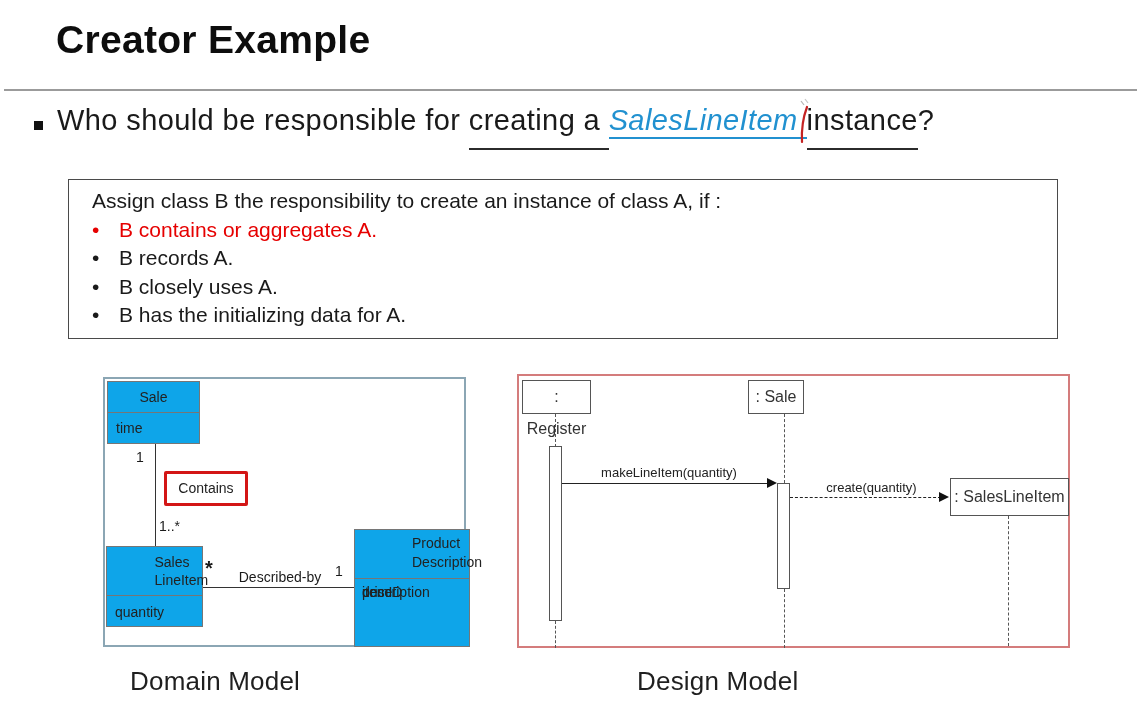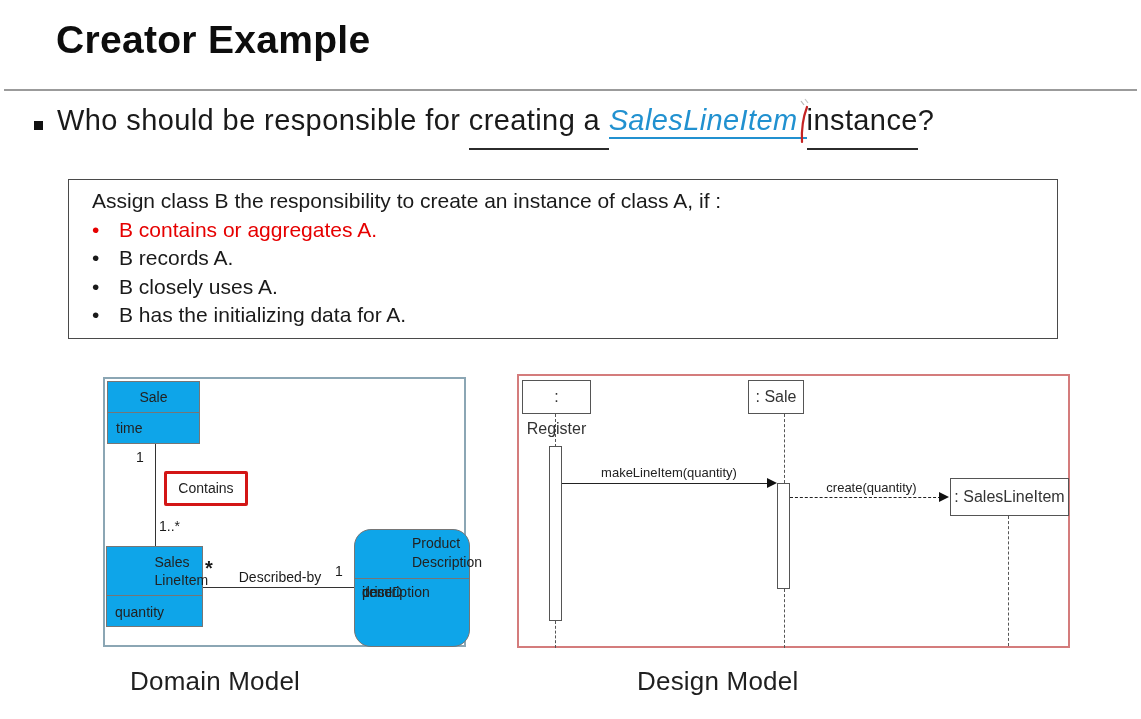--- a/index.html
+++ b/index.html
@@ -43,21 +43,21 @@
   .dm-contains { left:59px; top:92px; width:84px; height:35px; border:3px solid #d31616; border-radius:2px;
                  background:#fff; text-align:center; line-height:28px; font-size:14px; color:#222; }
   .dm-mult-1star { left:54px; top:139px; font-size:14px; }
   .dm-sli { left:1px; top:167px; width:97px; height:81px; }
   .dm-sli .hd { height:49px; padding-top:6px; line-height:18px; }
   .dm-sli .at { top:57px; }
   .dm-star { left:100px; top:178px; font-size:20px; font-weight:bold; }
   .dm-assoc { left:98px; top:208px; width:152px; border-top:1.5px solid #333; }
   .dm-descby { left:115px; top:190px; width:120px; text-align:center; font-size:14px; }
   .dm-mult-r1 { left:230px; top:184px; font-size:14px; }
-  .dm-pd { left:249px; top:150px; width:116px; height:118px;border-radius:17px; }
+  .dm-pd { left:249px; top:150px; width:116px; height:118px; }
   .dm-pd .hd { height:49px; padding-top:4px; line-height:19px; }
   .dm-pd .attrs { left:7px; top:52px; line-height:21px; text-align:left; }
 
   
   .dsgn { left:517px; top:374px; width:553px; height:274px; border:2px solid #d47c7c; background:#fff; position:absolute; }
   .dsgn * { position:absolute; }
   .obox { background:#fff; border:1px solid #555; font-size:16px; color:#333; text-align:center; }
   .sq-reg  { left:3px;  top:4px;  width:69px;  height:34px; line-height:32px; }
   .sq-sale { left:229px; top:4px; width:56px;  height:34px; line-height:32px; }
   .sq-sli  { left:431px; top:102px; width:119px; height:38px; line-height:36px; }

